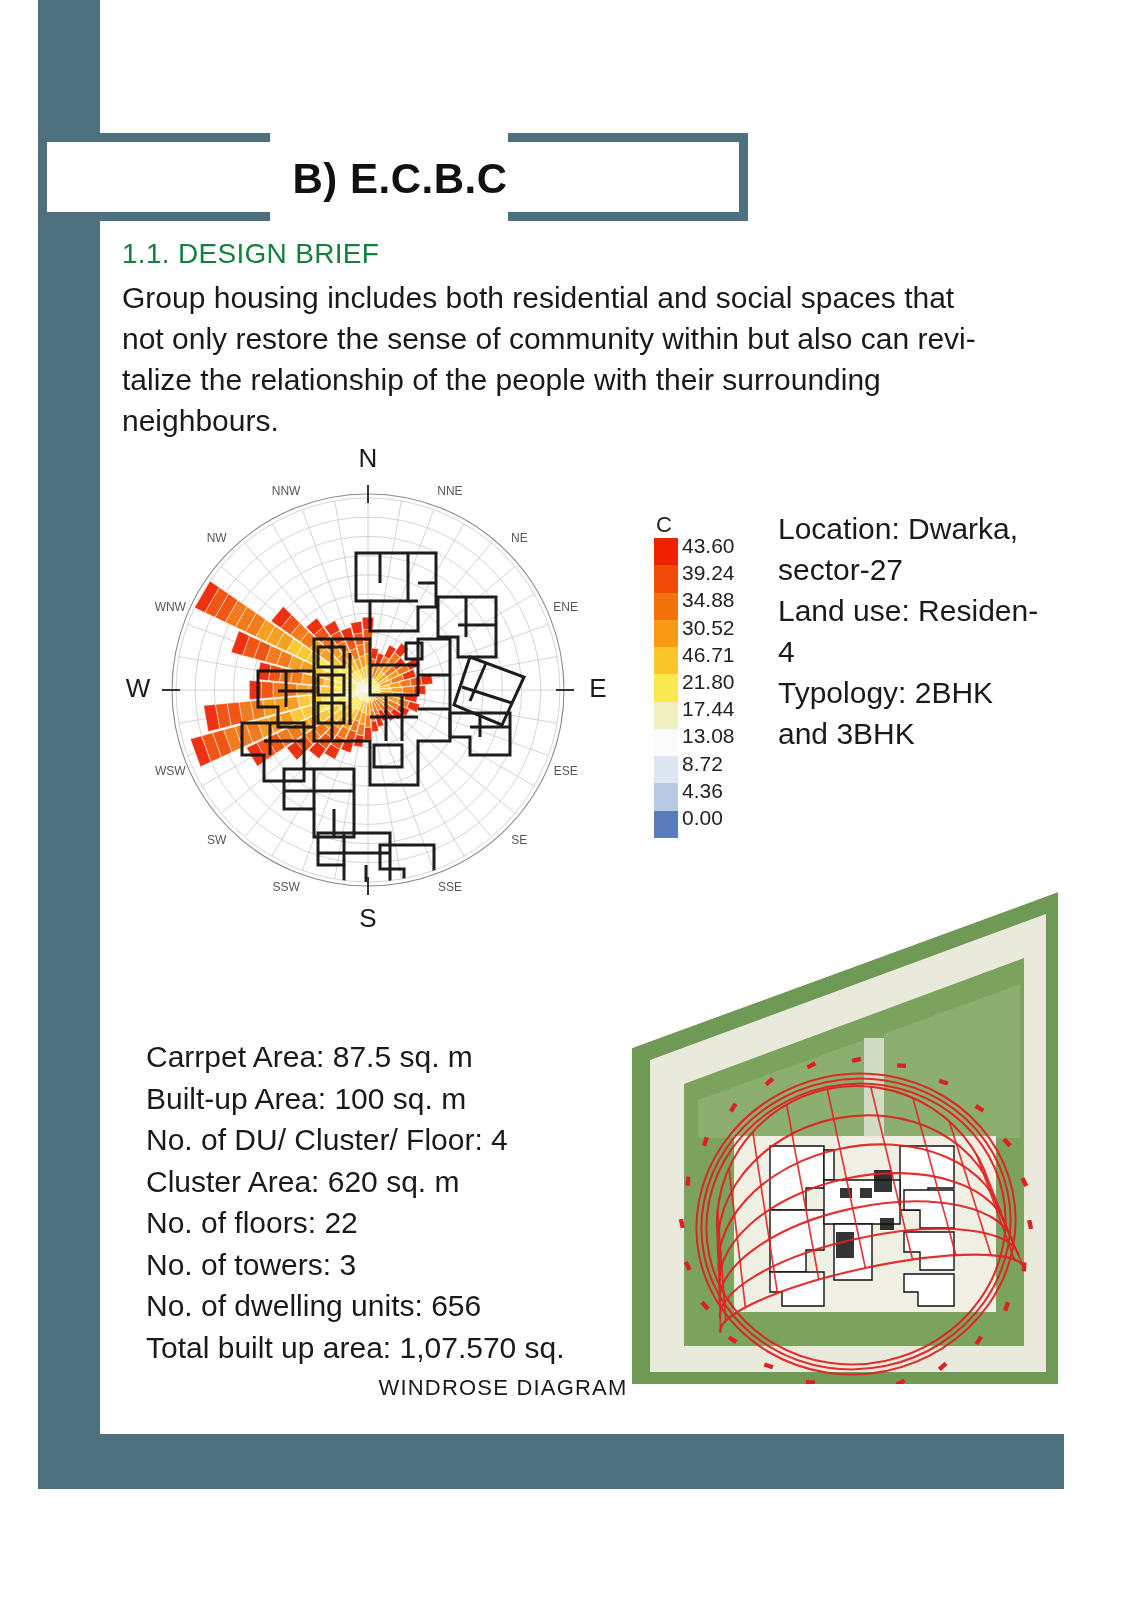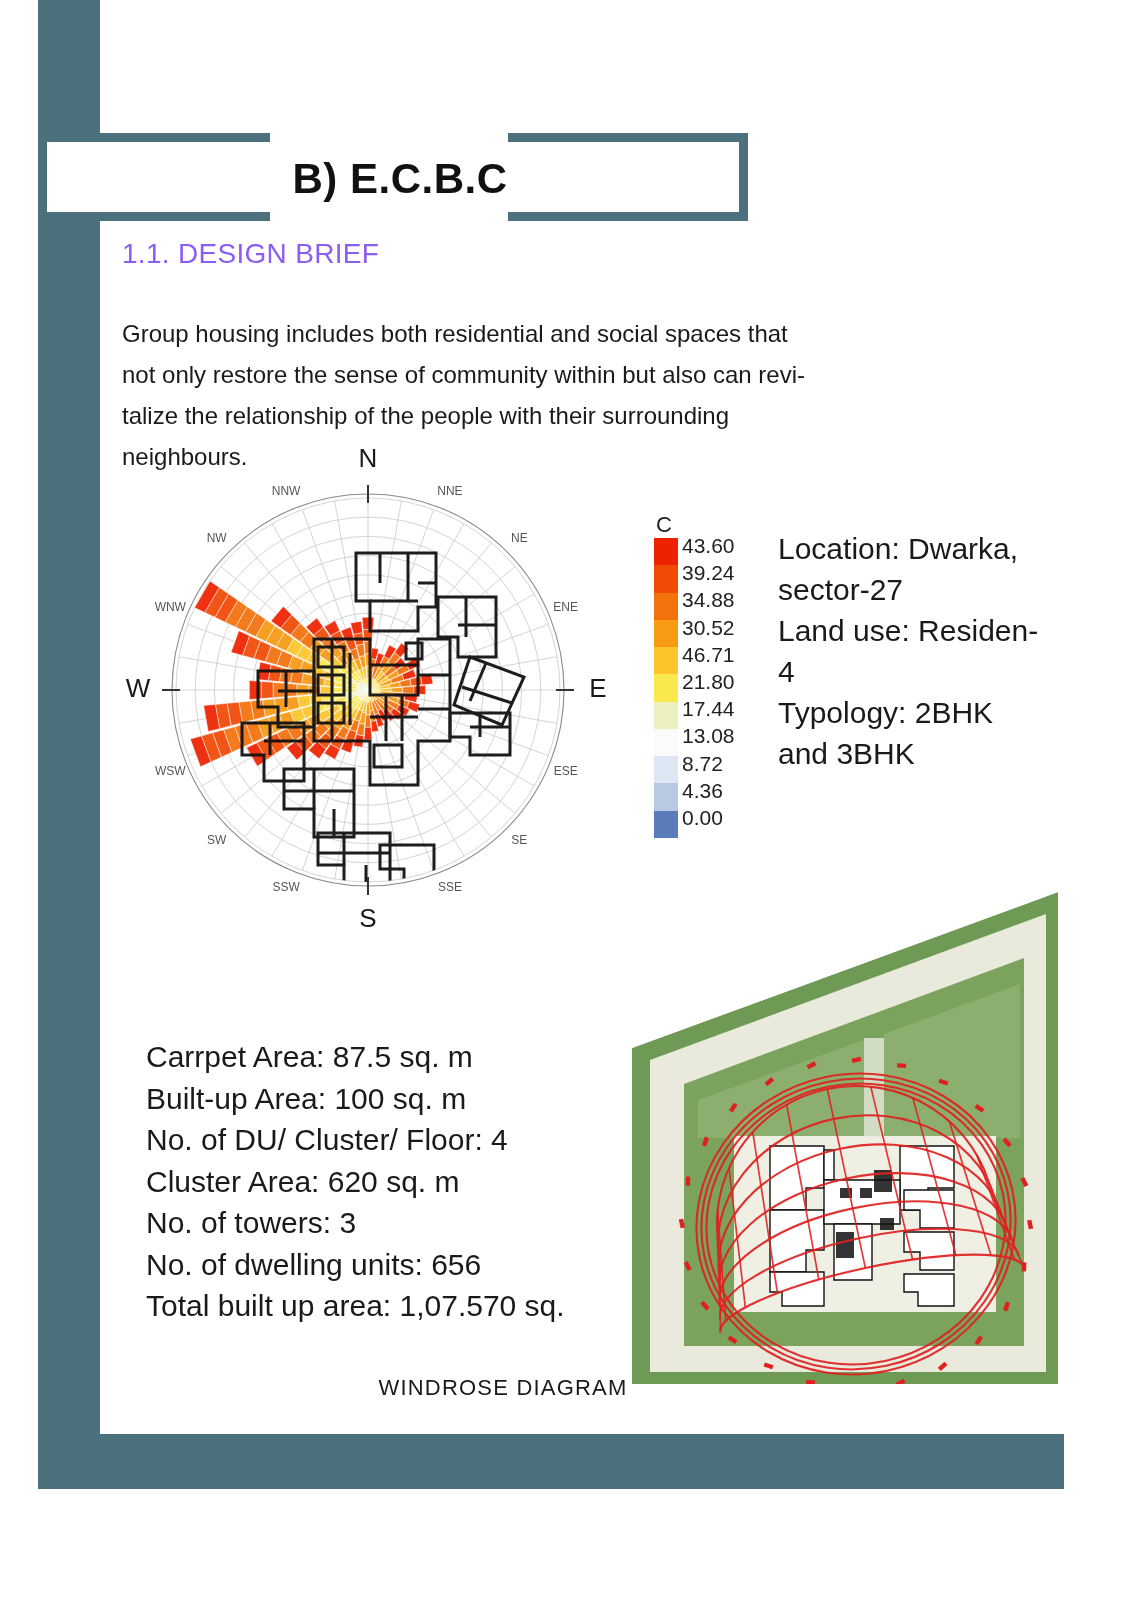--- a/index.html
+++ b/index.html
@@ -29,23 +29,23 @@
        border-right:9px solid var(--teal);
        border-bottom:9px solid var(--teal);
        box-sizing:border-box;background:#fff;}
   .hdr-title{position:absolute;left:150px;top:144px;width:500px;height:70px;
        display:flex;align-items:center;justify-content:center;
        font-size:42px;font-weight:bold;letter-spacing:.5px;color:#111;
        white-space:nowrap;}
 
   
   .sec-title{position:absolute;left:122px;top:238px;font-size:28px;
-       letter-spacing:.3px;color:#8b5cf6;}
+       letter-spacing:.3px;color:#15803d;}
   .brief{position:absolute;left:122px;top:277px;width:935px;
-       font-size:24px;line-height:41px;color:#1a1a1a;margin-top:36px;}
+       font-size:30px;line-height:41px;color:#1a1a1a;}
   .brief div{white-space:nowrap;}
 
   
   #windrose-wrap{position:absolute;left:118px;top:425px;width:520px;height:530px;}
   #windrose-wrap svg{display:block;}
   .wr-cap{position:absolute;left:150px;top:950px;width:470px;text-align:center;
        font-size:22px;letter-spacing:1.2px;color:#1a1a1a;}
 
   
   #legend{position:absolute;left:650px;top:512px;width:110px;height:330px;}
@@ -61,21 +61,21 @@
          #eff0c0 54.54%, #eff0c0 63.63%,
          #fbfbfb 63.63%, #fbfbfb 72.72%,
          #dde6f3 72.72%, #dde6f3 81.81%,
          #b9c9e4 81.81%, #b9c9e4 90.90%,
          #5b7cba 90.90%, #5b7cba 100%);}
   #legend .lg-ticks{position:absolute;left:32px;top:20px;width:78px;}
   #legend .lg-ticks div{height:27.2px;line-height:27.2px;font-size:21px;color:#222;}
 
   
   .info{position:absolute;left:778px;top:508px;width:300px;
-       font-size:30px;line-height:41px;color:#1a1a1a;margin-top:20px;}
+       font-size:30px;line-height:41px;color:#1a1a1a;}
   .info div{white-space:nowrap;}
 
   
   .stats{position:absolute;left:146px;top:1036px;width:470px;
        font-size:30px;line-height:41.5px;color:#1a1a1a;}
   .stats div{white-space:nowrap;}
 
   
   #sunpath-wrap{position:absolute;left:628px;top:888px;width:434px;height:500px;}
   #sunpath-wrap svg{display:block;}
@@ -497,20 +497,21 @@
     <div>4</div>
     <div>Typology: 2BHK</div>
     <div>and 3BHK</div>
   </div>
 
   <div class="stats">
     <div>Carrpet Area: 87.5 sq. m</div>
     <div>Built-up Area: 100 sq. m</div>
     <div>No. of DU/ Cluster/ Floor: 4</div>
     <div>Cluster Area: 620 sq. m</div>
+    <div>No. of floors: 22</div>
     <div>No. of towers: 3</div>
     <div>No. of dwelling units: 656</div>
     <div>Total built up area: 1,07.570 sq.</div>
   </div>
 
   <div id="sunpath-wrap">
     <svg width="434" height="500" viewBox="0 0 434 500">
       <defs>
         <clipPath id="siteclip">
           <path d="M4,160 L430,4 L430,496 L4,496 Z"></path>

